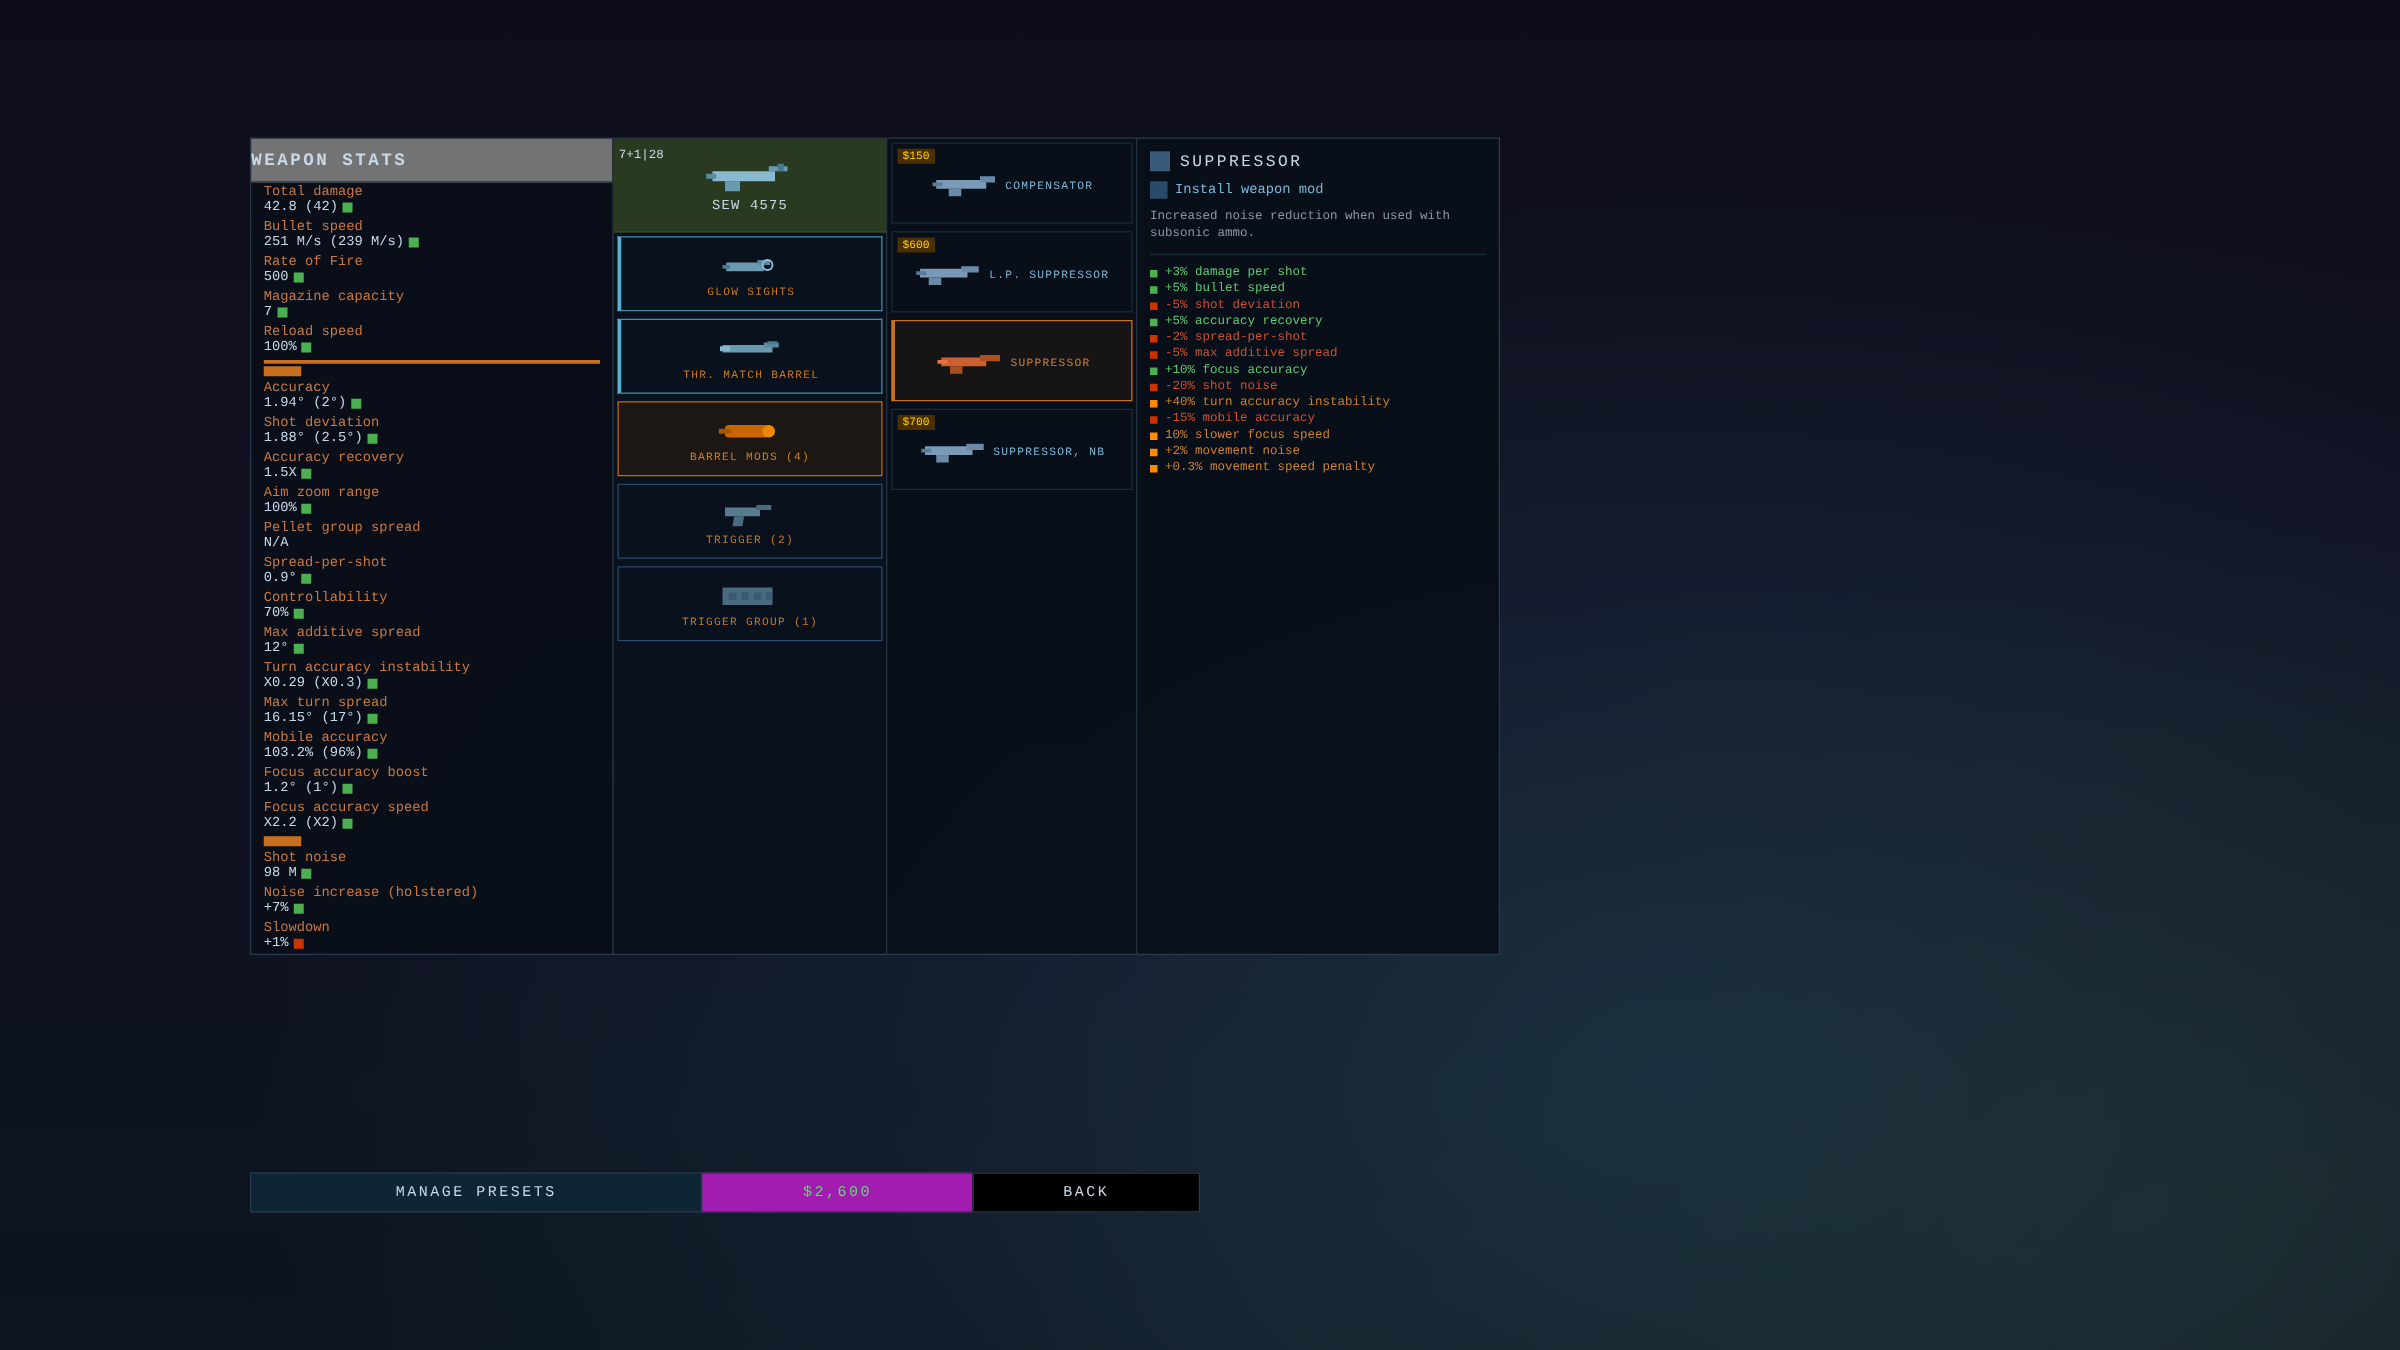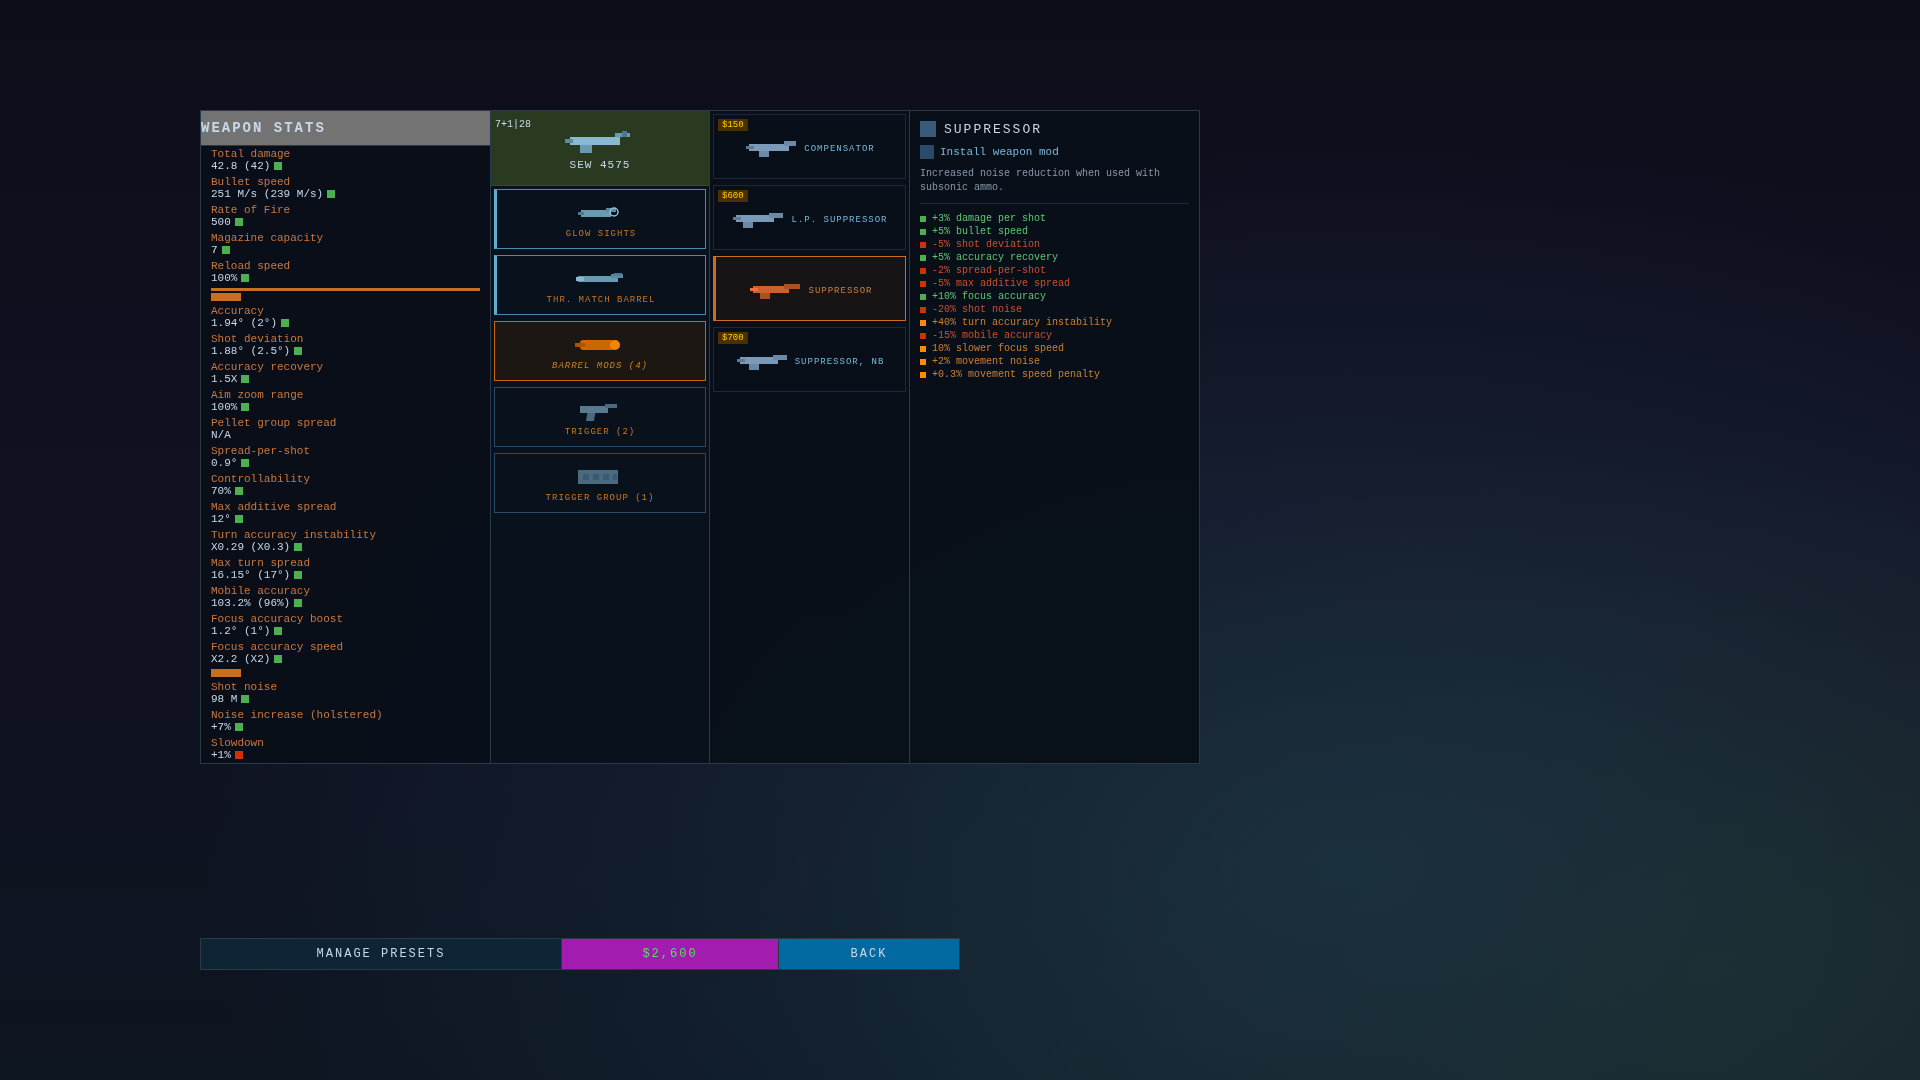--- a/index.html
+++ b/index.html
@@ -320,21 +320,21 @@
     }
 
     .btn-price {
       background: #a21caf;
       color: #60d870;
       border-right: none;
       flex: 0.6;
     }
 
     .btn-back {
-      background: #0369a1;
+      background: #000000;
       color: #c8d8e8;
       flex: 0.5;
     }
   </style>
 </head>
 <body>
 
 <div class="bg-overlay"></div>
 
 <div class="main-container">
@@ -532,21 +532,21 @@
       </svg>
       <div class="mod-slot-label">THR. MATCH BARREL</div>
     </div>
 
     <div class="mod-slot selected-orange">
       <svg class="mod-icon" viewBox="0 0 50 25">
         <rect x="5" y="8" width="35" height="10" fill="#cc6600" rx="3"></rect>
         <rect x="0" y="11" width="10" height="4" fill="#aa5500"></rect>
         <circle cx="40" cy="13" r="5" fill="#ee8800"></circle>
       </svg>
-      <div class="mod-slot-label" style="color: #cc8020; font-style: italic;">BARREL MODS (4)</div>
+      <div class="mod-slot-label" style="color: #cc8020;">BARREL MODS (4)</div>
     </div>
 
     <div class="mod-slot">
       <svg class="mod-icon" viewBox="0 0 50 25">
         <rect x="5" y="8" width="28" height="7" fill="#5a7a90"></rect>
         <rect x="15" y="15" width="8" height="8" fill="#4a6a80" transform="skewX(-10)"></rect>
         <rect x="30" y="6" width="12" height="4" fill="#4a6a80"></rect>
       </svg>
       <div class="mod-slot-label">TRIGGER (2)</div>
     </div>

